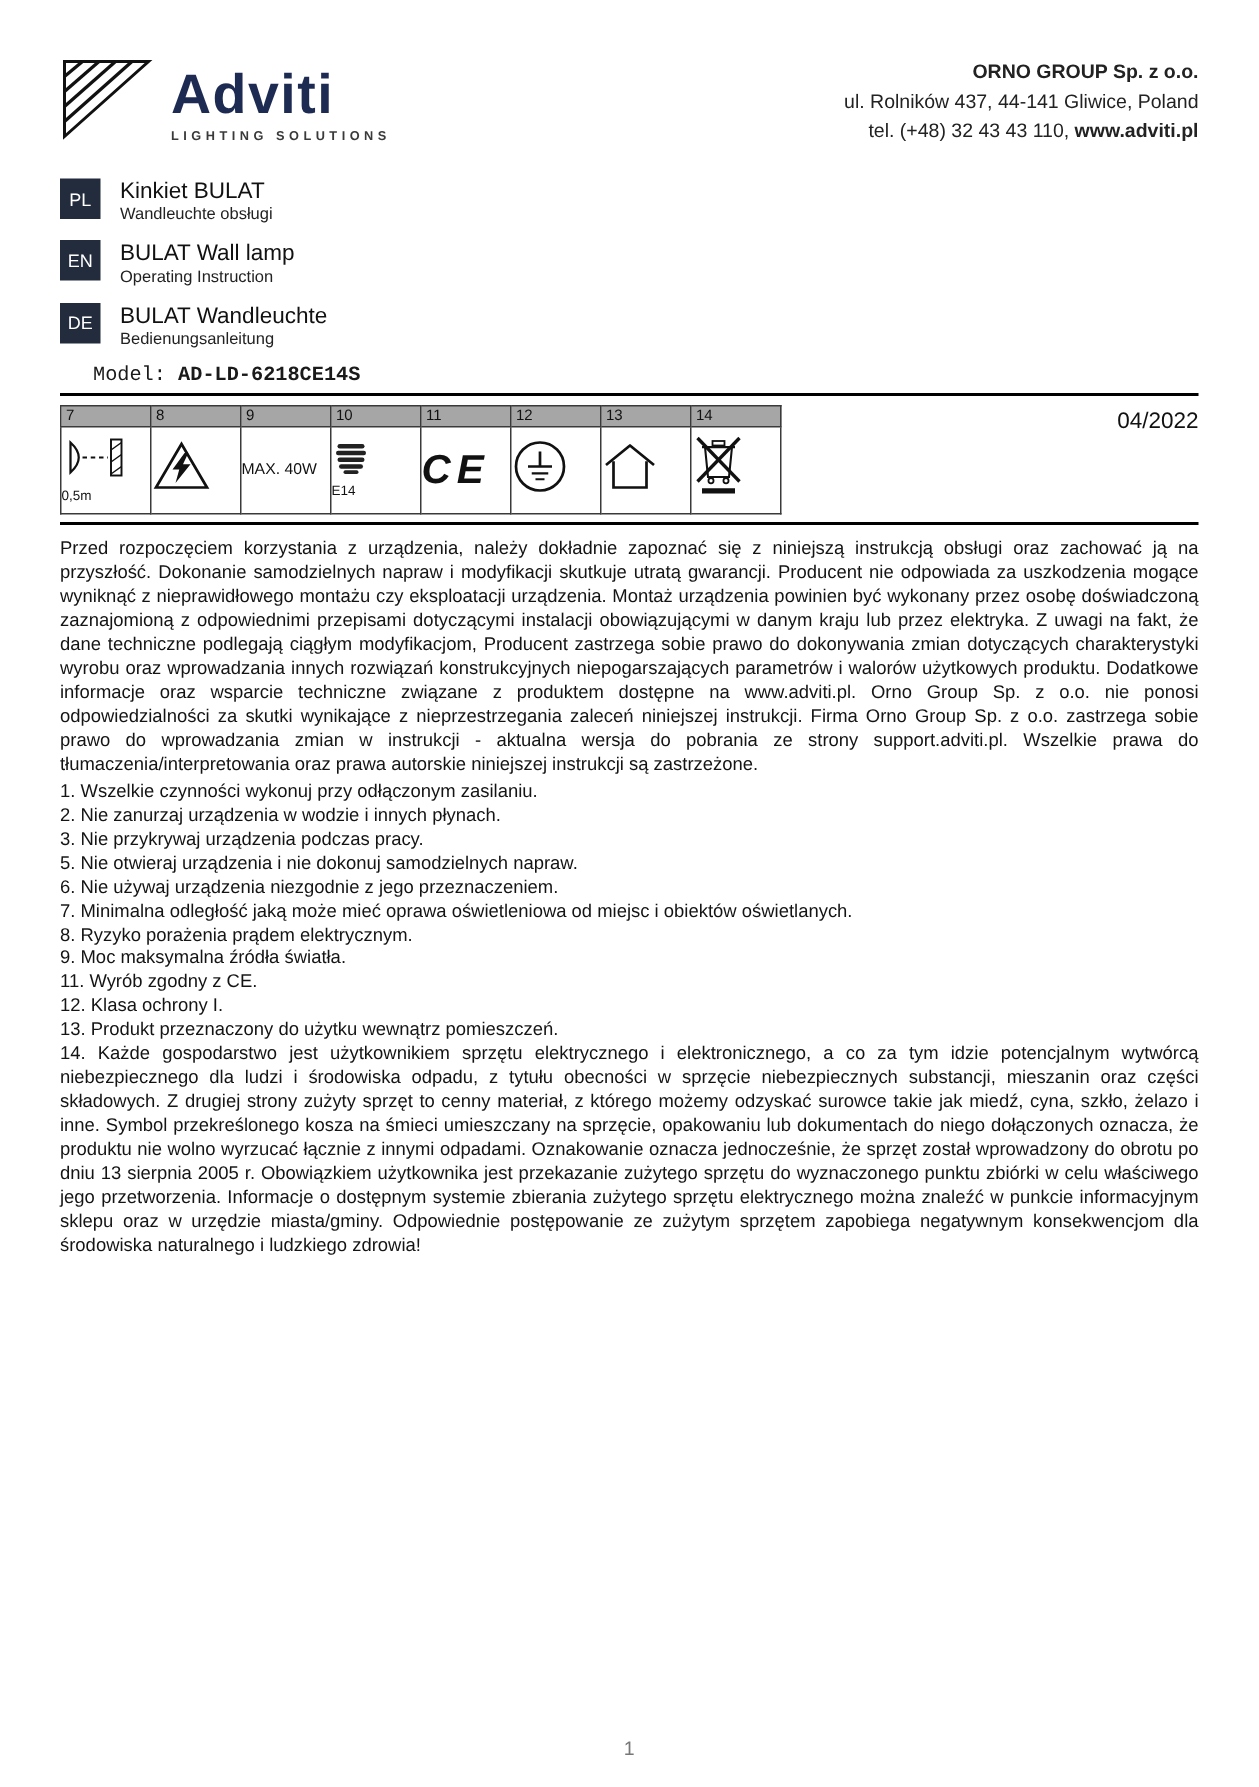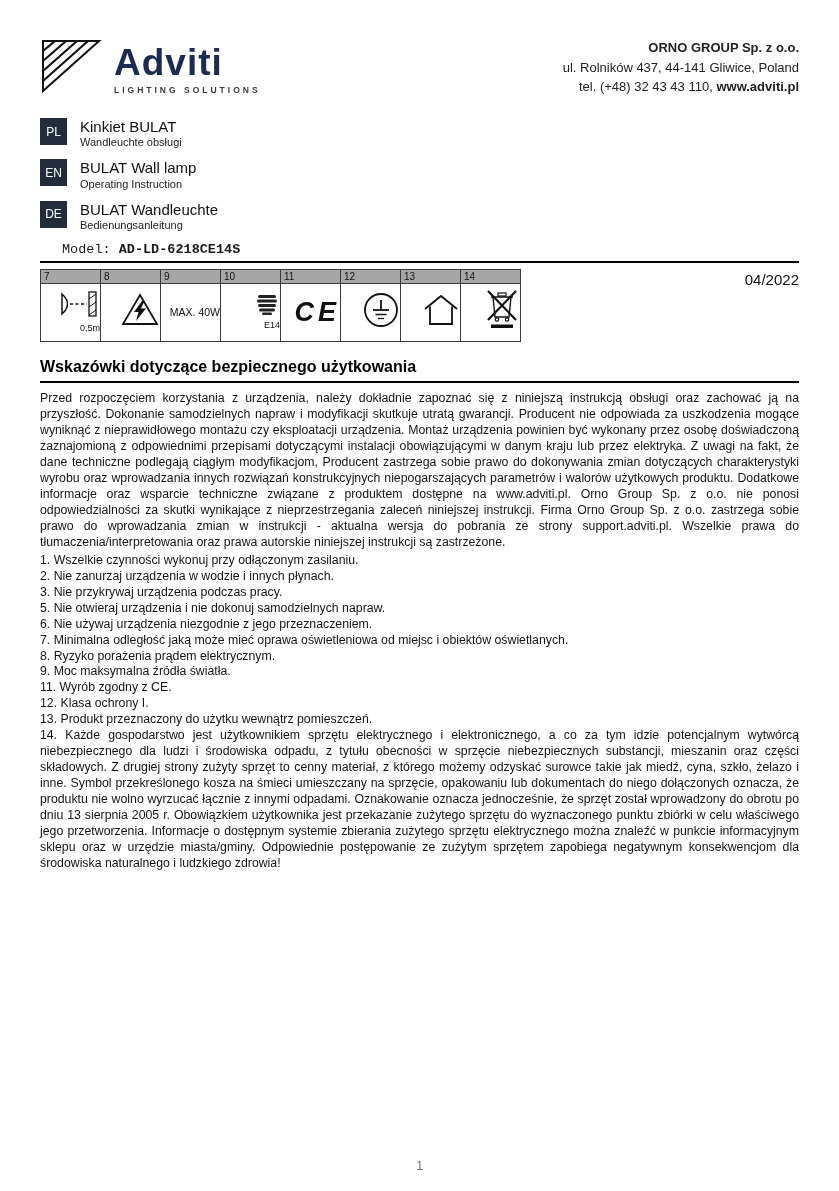--- a/index.html
+++ b/index.html
@@ -30,21 +30,21 @@
   .model-value { font-weight:bold; }
   .rule { border-bottom:2.5px solid #000; margin-top:4px; }
 
   
   .table-band { display:flex; justify-content:space-between; align-items:flex-start; margin-top:6px; }
   .date { font-size:15px; color:#111; padding-top:2px; }
   table.icons { border-collapse:collapse; table-layout:fixed; }
   table.icons td { border:1px solid #3a3a3a; }
   td.num { width:60px; height:14px; background:#a6a6a6; font-size:10px; color:#111;
            padding:0 0 0 3px; text-align:left; line-height:13px; }
-  td.icon-cell { width:60px; height:58px; text-align:right; vertical-align:middle; background:#fff; }
+  td.icon-cell { width:60px; height:58px; text-align:left; vertical-align:middle; background:#fff; }
   .icon-sub { font-size:9px; color:#111; margin-top:1px; line-height:1; }
   .maxw { font-size:10.5px; color:#111; }
   .ce-text { font-size:27px; letter-spacing:4px; color:#111; font-weight:bold; font-stretch:condensed;font-style:italic; }
   svg .st { fill:none; stroke:#111; }
 
   
   .safety-heading { font-size:16px; font-weight:bold; color:#000; margin-top:16px; }
   .rule2 { border-bottom:2.5px solid #000; margin-top:5px; margin-bottom:8px; }
   .body-text { font-size:12.3px; line-height:1.3; color:#141414; }
   .just { text-align:justify; }
@@ -197,21 +197,20 @@
               <rect x="7" y="34.5" width="22" height="3.5" fill="#111"></rect>
             </svg>
           </span>
         </td>
       </tr>
     </tbody>
       </table>
     <div class="date">04/2022</div>
   </div>
 
-  <h2 class="safety-heading">Wskazówki dotyczące bezpiecznego użytkowania</h2>
   <div class="rule2"></div>
 
   <p class="body-text just intro">Przed rozpoczęciem korzystania z urządzenia, należy dokładnie zapoznać się z niniejszą instrukcją obsługi oraz zachować ją na przyszłość. Dokonanie samodzielnych napraw i modyfikacji skutkuje utratą gwarancji. Producent nie odpowiada za uszkodzenia mogące wyniknąć z nieprawidłowego montażu czy eksploatacji urządzenia. Montaż urządzenia powinien być wykonany przez osobę doświadczoną zaznajomioną z odpowiednimi przepisami dotyczącymi instalacji obowiązującymi w danym kraju lub przez elektryka. Z uwagi na fakt, że dane techniczne podlegają ciągłym modyfikacjom, Producent zastrzega sobie prawo do dokonywania zmian dotyczących charakterystyki wyrobu oraz wprowadzania innych rozwiązań konstrukcyjnych niepogarszających parametrów i walorów użytkowych produktu. Dodatkowe informacje oraz wsparcie techniczne związane z produktem dostępne na www.adviti.pl. Orno Group Sp. z o.o. nie ponosi odpowiedzialności za skutki wynikające z nieprzestrzegania zaleceń niniejszej instrukcji. Firma Orno Group Sp. z o.o. zastrzega sobie prawo do wprowadzania zmian w instrukcji - aktualna wersja do pobrania ze strony support.adviti.pl. Wszelkie prawa do tłumaczenia/interpretowania oraz prawa autorskie niniejszej instrukcji są zastrzeżone.</p>
   <div class="body-text item">1. Wszelkie czynności wykonuj przy odłączonym zasilaniu.</div>
   <div class="body-text item">2. Nie zanurzaj urządzenia w wodzie i innych płynach.</div>
   <div class="body-text item">3. Nie przykrywaj urządzenia podczas pracy.</div>
   <div class="body-text item">5. Nie otwieraj urządzenia i nie dokonuj samodzielnych napraw.</div>
   <div class="body-text item">6. Nie używaj urządzenia niezgodnie z jego przeznaczeniem.</div>
   <div class="body-text item">7. Minimalna odległość jaką może mieć oprawa oświetleniowa od miejsc i obiektów oświetlanych.</div>
   <div class="body-text item">8. Ryzyko porażenia prądem elektrycznym.</div>

